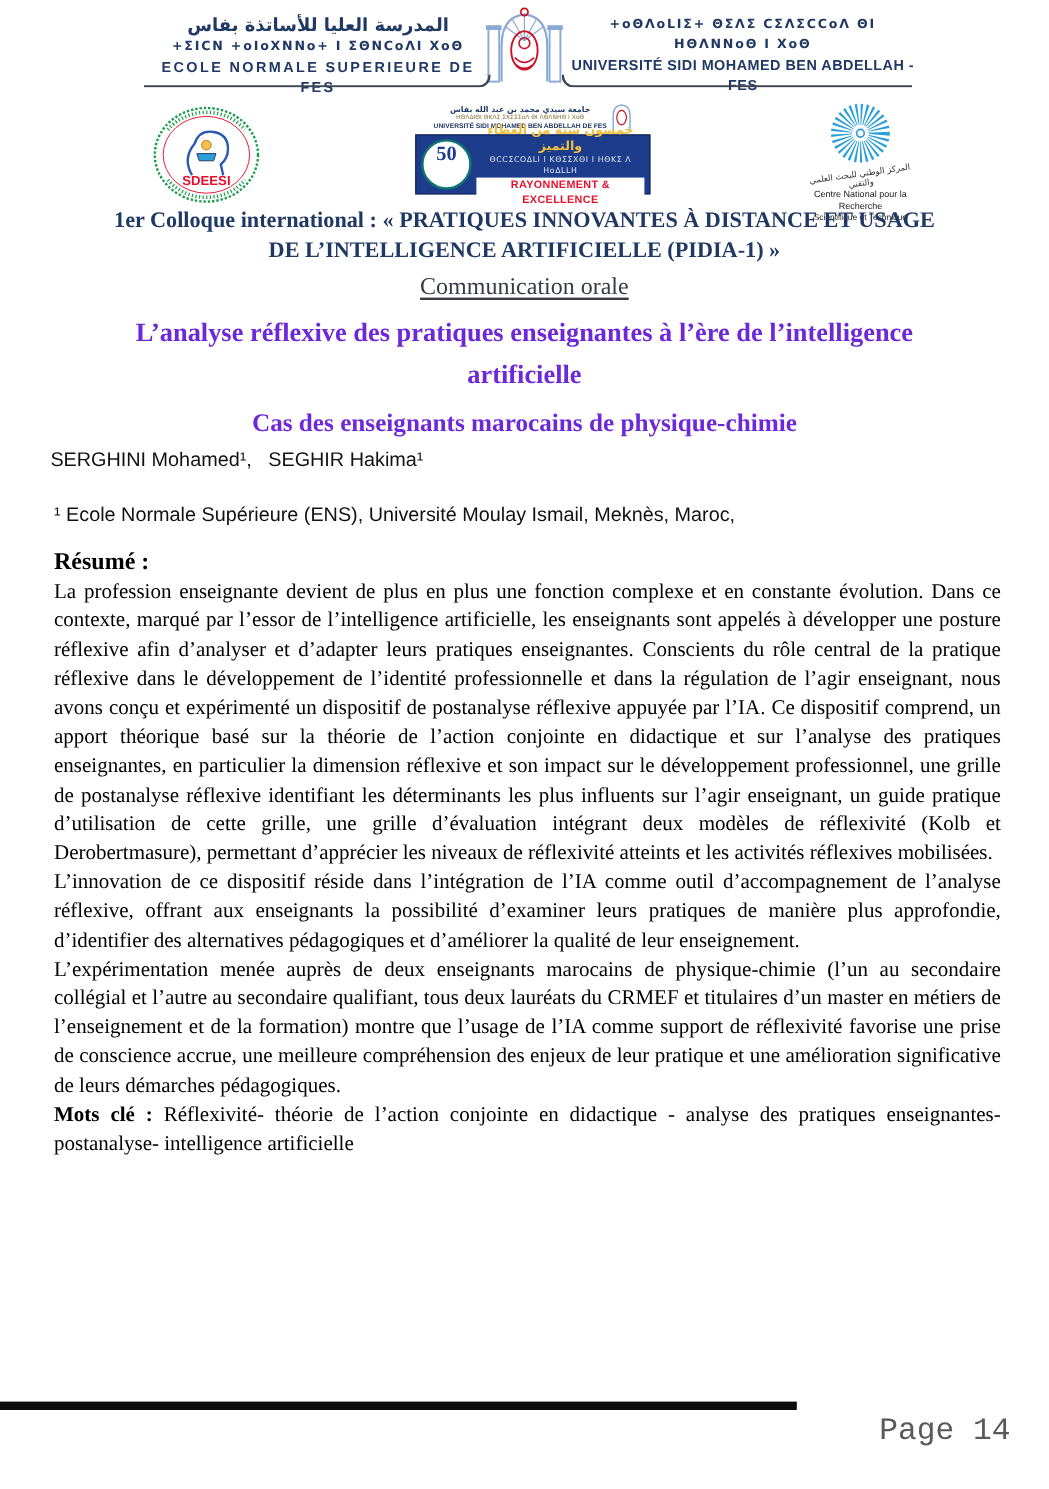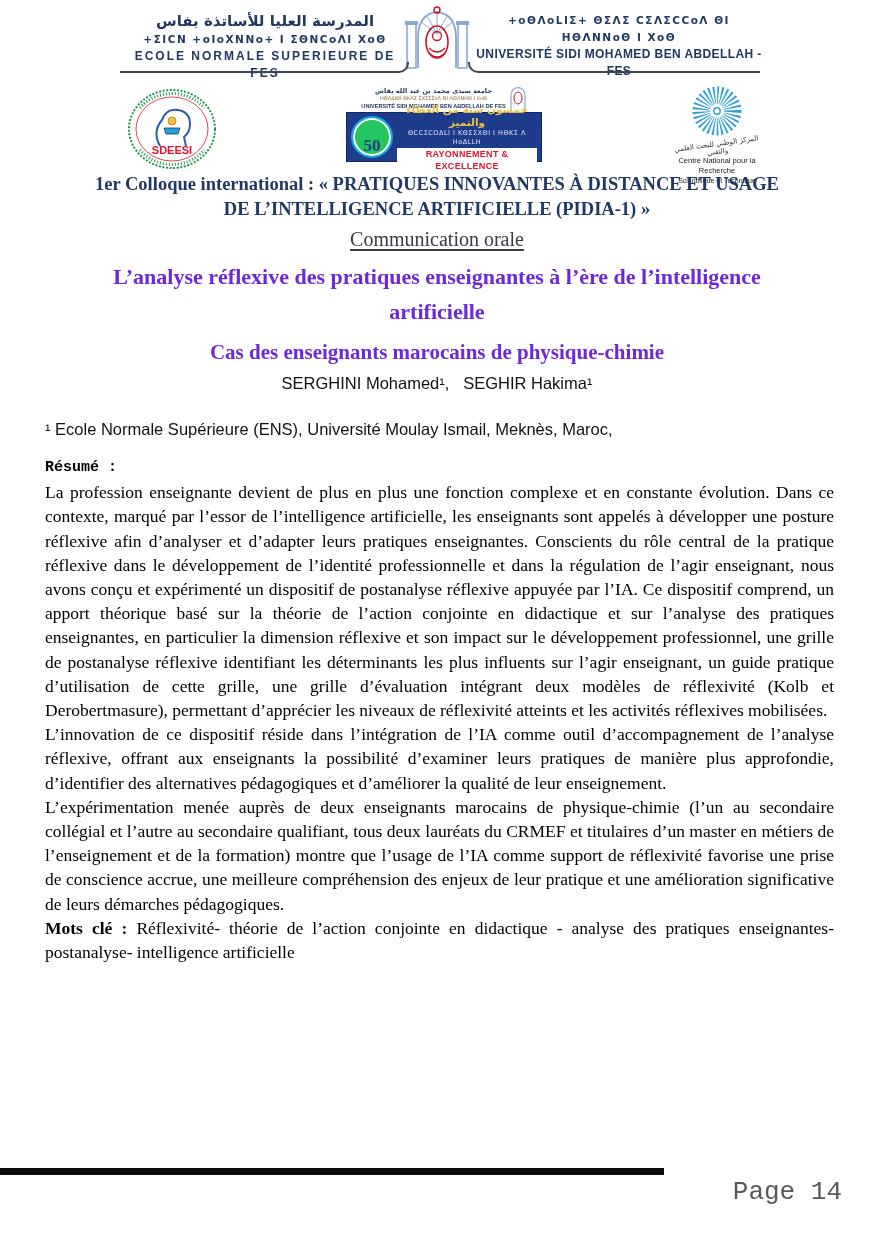--- a/index.html
+++ b/index.html
@@ -21,22 +21,22 @@
 
   
   .logo-sdeesi{position:absolute;left:126px;top:88px;}
   .anniv{position:absolute;left:346px;top:86px;width:196px;text-align:center;}
   .anniv-top{display:flex;align-items:center;justify-content:center;gap:3px;}
   .anniv-top-txt{color:#1f3864;}
   .anniv-top-ar{font-family:"DejaVu Sans", sans-serif;font-size:6.5px;font-weight:bold;direction:rtl;line-height:8px;}
   .anniv-top-tf{font-family:"DejaVu Sans", sans-serif;font-size:5px;line-height:7px;color:#8a6d3b;}
   .anniv-top-la{font-family:"Liberation Sans", sans-serif;font-size:5.6px;font-weight:bold;line-height:8px;color:#1f3864;}
   .banner{margin-top:2px;background:#1e3c8c;border:1px solid #13265c;height:48px;display:flex;align-items:center;padding:0 4px;}
-  .medal{width:38px;height:38px;border-radius:50%;background:#22c55e;border:2px solid #0ea5e9;box-shadow:0 0 0 2px #fff inset;
-         display:flex;align-items:flex-end;justify-content:center;flex:0 0 auto;}
+  .medal{width:38px;height:38px;border-radius:50%;background:#ffffff;border:2px solid #0f766e;box-shadow:0 0 0 2px #fff inset;
+         display:flex;align-items:flex-start;justify-content:center;flex:0 0 auto;}
   .medal-num{font-family:"Liberation Serif", serif;font-weight:bold;font-size:17px;color:#1e3c8c;}
   .banner-txt{flex:1;margin-left:4px;}
   .banner-ar{font-family:"DejaVu Sans", sans-serif;font-weight:bold;font-size:10.5px;color:#f0c040;line-height:13px;direction:rtl;}
   .banner-tf{font-family:"DejaVu Sans", sans-serif;font-size:6.5px;color:#dfe6f5;line-height:9px;letter-spacing:0.5px;}
   .banner-strip{background:#fff;margin-top:1px;}
   .banner-la{font-family:"Liberation Sans", sans-serif;font-weight:bold;font-size:9px;color:#e8112d;line-height:12px;letter-spacing:0.3px;}
   .logo-cnrst{position:absolute;left:664px;top:86px;width:106px;text-align:center;}
   .cnrst-ar{font-family:"DejaVu Sans", sans-serif;font-size:7px;color:#333;transform:rotate(-8deg);line-height:8px;direction:rtl;}
   .cnrst-l1{font-family:"Liberation Sans", sans-serif;font-size:7.5px;color:#222;line-height:10px;}
   .cnrst-l2{font-family:"Liberation Sans", sans-serif;font-size:7px;color:#222;line-height:9px;}
@@ -45,28 +45,28 @@
   .colloque{position:absolute;left:42px;top:172px;width:790px;text-align:center;color:#1f3864;font-weight:bold;
             font-size:18.5px;line-height:25px;}
   .comm{margin-top:5px;font-weight:normal;color:#363b46;font-size:20px;}
   .comm span{text-decoration:underline;text-underline-offset:3px;}
 
   
   .ptitle{position:absolute;left:42px;top:259px;width:790px;text-align:center;font-weight:bold;
           font-size:22px;line-height:35px;color:#6d28d9;}
   .psub{font-size:21px;margin-top:6px;}
 
-  .authors{position:absolute;left:42px;top:374px;width:790px;text-align:center;
+  .authors{position:absolute;left:42px;top:374px;width:790px;
            font-family:"Liberation Sans", sans-serif;font-size:16.5px;color:#111;}
   .affil{position:absolute;left:45px;top:420px;width:789px;
          font-family:"Liberation Sans", sans-serif;font-size:16.5px;color:#111;}
 
   
   .abstract{position:absolute;left:45px;top:456px;width:789px;font-size:17.5px;line-height:24.2px;text-align:justify;}
-  .abstract .lbl{font-weight:bold;font-size:15px;font-family:Liberation Mono, monospace;}
+  .abstract .lbl{font-weight:bold;font-size:20px;}
   .abstract p{margin:0;}
   .kw b{font-weight:bold;}
 
   
   .fbar{position:absolute;left:0;top:1168px;width:664px;height:7px;background:#0d0d0d;}
   .ftxt{position:absolute;left:0;top:1179px;width:840px;text-align:center;color:#595959;
         font-family:"Liberation Sans", sans-serif;font-size:20px;line-height:27.5px;}
   .fpage{position:absolute;right:32px;top:1177px;color:#595959;
          font-family:Liberation Mono, monospace;font-size:26px;}
 </style>

